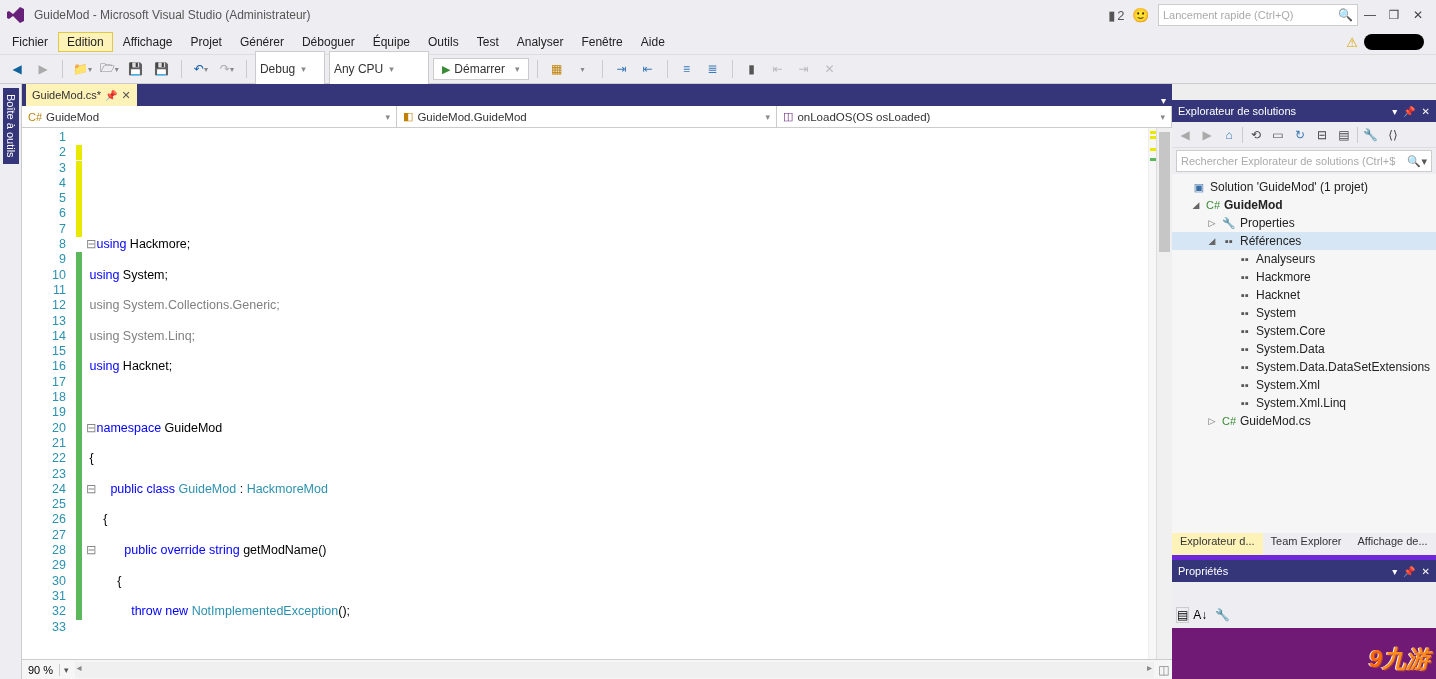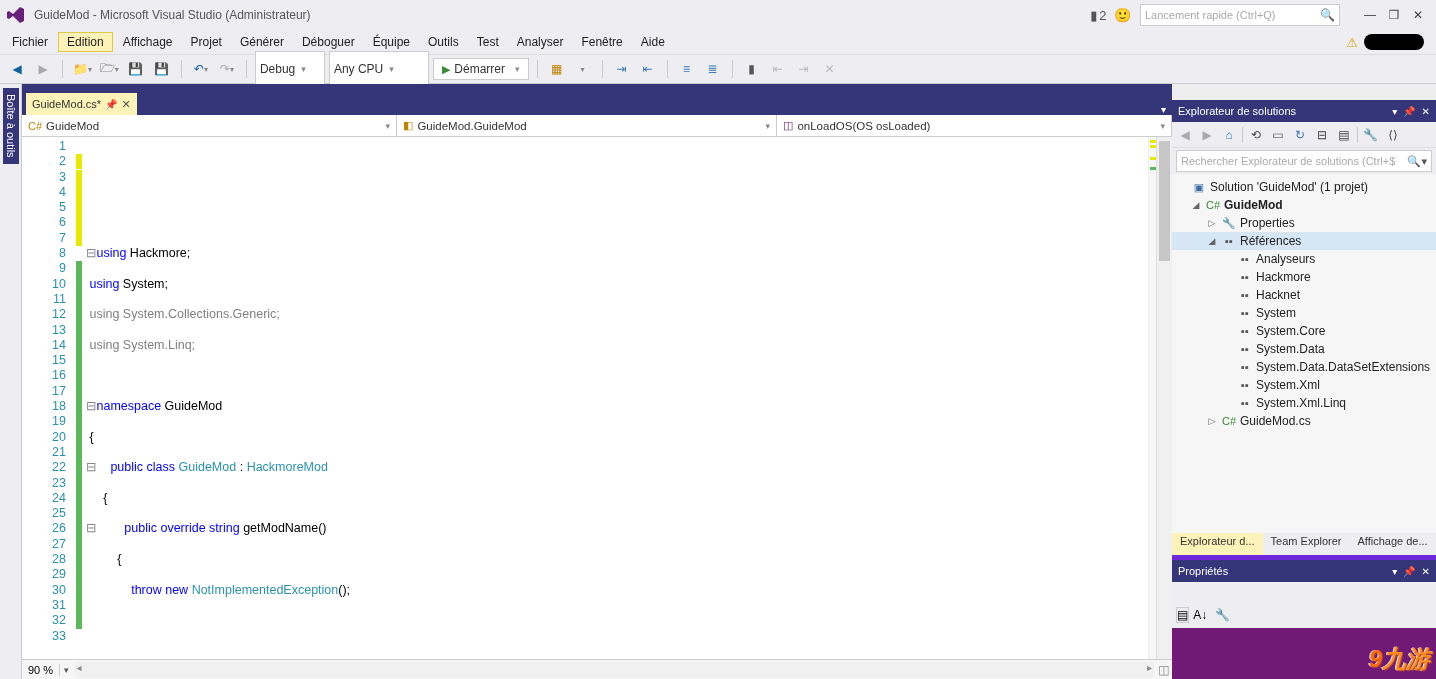--- a/index.html
+++ b/index.html
@@ -4,21 +4,21 @@
 <style>
   * { box-sizing: border-box; margin: 0; padding: 0; font-family: "Segoe UI", Tahoma, sans-serif; }
   body { width:1436px; height:679px; background:#eee; font-size:12px; overflow:hidden; position:relative; }
   
   .titlebar { height:30px; background:#eeeef2; display:flex; align-items:center; padding:0 6px; }
   .titlebar .vs-logo { width:20px; height:20px; }
   .titlebar .title { margin-left:8px; color:#555; font-size:12px; }
   .titlebar .spacer { flex:1; }
   .titlebar .notif { font-size:13px; color:#555; display:flex; align-items:center; gap:2px; margin-right:8px; }
   .titlebar .smile { font-size:14px; margin-right:8px; }
-  .titlebar .quicklaunch { width:200px; height:22px; border:1px solid #ccc; display:flex; align-items:center; padding:10px 4px; background:#fff; color:#aaa; font-size:11px; margin-right:18px; }
+  .titlebar .quicklaunch { width:200px; height:22px; border:1px solid #ccc; display:flex; align-items:center; padding:10px 4px; background:#fff; color:#aaa; font-size:11px; margin-right:0; }
   .titlebar .quicklaunch .search-icon { margin-left:auto; font-size:12px; color:#555;}
   .titlebar .win-btn { width:24px; height:24px; display:flex; align-items:center; justify-content:center; color:#444; }
   
   .menubar { height:24px; background:#eeeef2; display:flex; align-items:center; padding:0 4px; gap:2px;}
   .menubar .menu-item { padding:2px 8px; color:#222; font-size:12px;}
   .menubar .menu-item.highlight { background:#fdf3b8; border:1px solid #e0c84a;}
   .menubar .right { margin-left:auto; display:flex; align-items:center; gap:6px; padding-right:8px;}
   .menubar .warn { color:#d9a400; font-size:13px;}
   .menubar .blackbox { width:60px; height:16px; background:#000; border-radius:8px;}
   
@@ -29,21 +29,21 @@
   .toolbar .start-btn { height:22px; border:1px solid #ccc; background:#fff; display:flex; align-items:center; padding:0 8px; gap:4px; color:#333;}
   .toolbar .start-btn .tri { color:#388a34; font-size:11px;}
   .toolbar .combo .chev, .toolbar .start-btn .chev { margin-left:6px; color:#888; font-size:9px;}
   
   .main { display:flex; height:calc(679px - 30px - 24px - 30px); }
   
   .sidetab { width:22px; background:#eeeef2; border-right:1px solid #ccc; display:flex; flex-direction:column; align-items:center; padding-top:4px;}
   .sidetab .tab-lbl { writing-mode:vertical-rl; font-size:11px; color:#fff; background:#35357a; padding:6px 2px;}
   
   .editor-col { flex:1; display:flex; flex-direction:column; min-width:0;}
-  .doc-tabs { height:31px; background:#35357a; display:flex; align-items:flex-end;}
+  .doc-tabs { height:22px; background:#35357a; display:flex; align-items:flex-end;}
   .doc-tab { height:22px; background:#fdf3b8; display:flex; align-items:center; padding:0 6px; font-size:11px; color:#333; gap:4px; margin-left:4px;}
   .doc-tab .pin { color:#c08000; font-size:10px;}
   .doc-tab .close { color:#555; font-size:11px; }
   .doc-tabs .chev-right { margin-left:auto; color:#fff; padding:0 6px; font-size:10px;}
   .nav-bar { height:22px; background:#fff; border-bottom:1px solid #ccc; display:flex;}
   .nav-bar .nav-combo { display:flex; align-items:center; padding:0 6px; border-right:1px solid #ccc; font-size:11.5px; color:#333; gap:4px;}
   .nav-bar .nav-combo.c1{width:375px;}
   .nav-bar .nav-combo.c2{width:380px;}
   .nav-bar .nav-combo.c3{flex:1;}
   .nav-bar .nav-combo .nicon{color:#b8860b; font-size:11px;}
@@ -254,20 +254,21 @@
 <div class="code-wrap" id="codewrap">
 <div class="marker" style="top:0px;height:15px"></div>
 <div class="marker" style="top:15.3px;height:62px"></div>
 <div class="marker" style="top:76.5px;height:15px"></div>
 <div class="marker green" style="top:107px;height:31px"></div>
 <div class="marker green" style="top:138px;height:337px"></div>
 <span class="ln"><span class="outline-box">⊟</span><span class="k">using</span> Hackmore;</span>
 <span class="ln"> <span class="k">using</span> System;</span>
 <span class="ln"> <span class="c">using System.Collections.Generic;</span></span>
 <span class="ln"> <span class="c">using System.Linq;</span></span>
+<span class="ln"> <span class="k">using</span> Hacknet;</span>
 <span class="ln"> </span>
 <span class="ln"><span class="outline-box">⊟</span><span class="k">namespace</span> GuideMod</span>
 <span class="ln"> {</span>
 <span class="ln"><span class="outline-box">⊟</span>    <span class="k">public</span> <span class="k">class</span> <span class="t">GuideMod</span> : <span class="t">HackmoreMod</span></span>
 <span class="ln">     {</span>
 <span class="ln"><span class="outline-box">⊟</span>        <span class="k">public</span> <span class="k">override</span> <span class="k">string</span> getModName()</span>
 <span class="ln">         {</span>
 <span class="ln">             <span class="k">throw</span> <span class="k">new</span> <span class="t">NotImplementedException</span>();</span>
 
 

